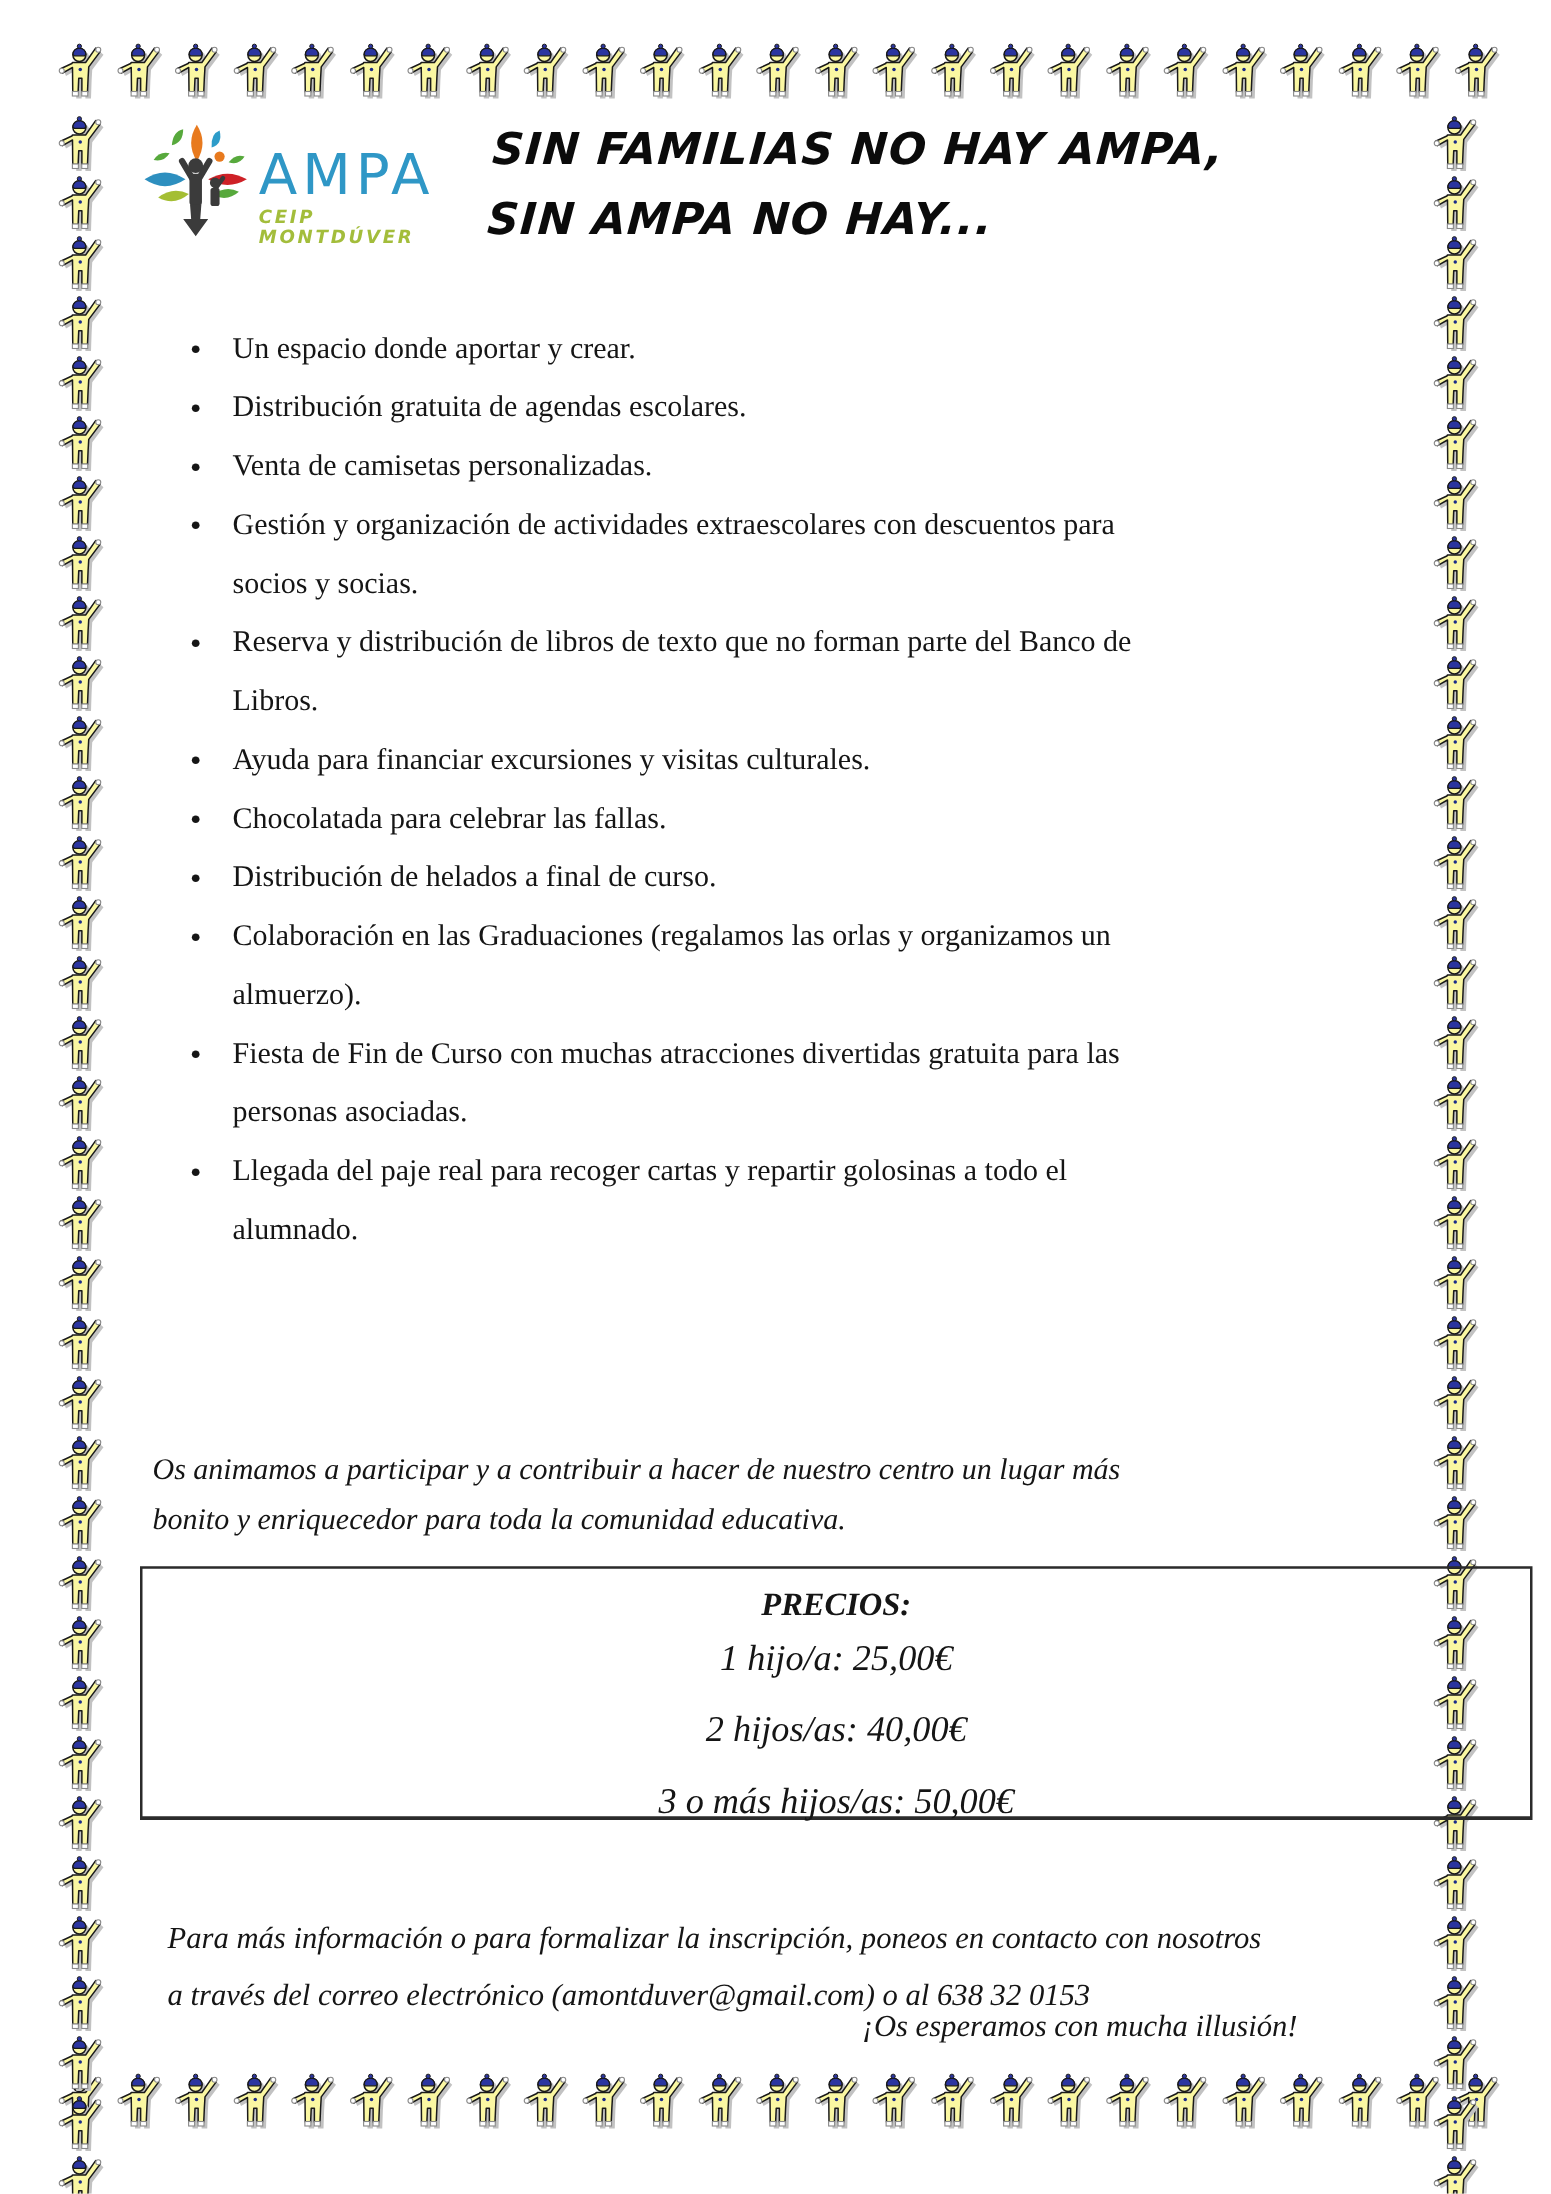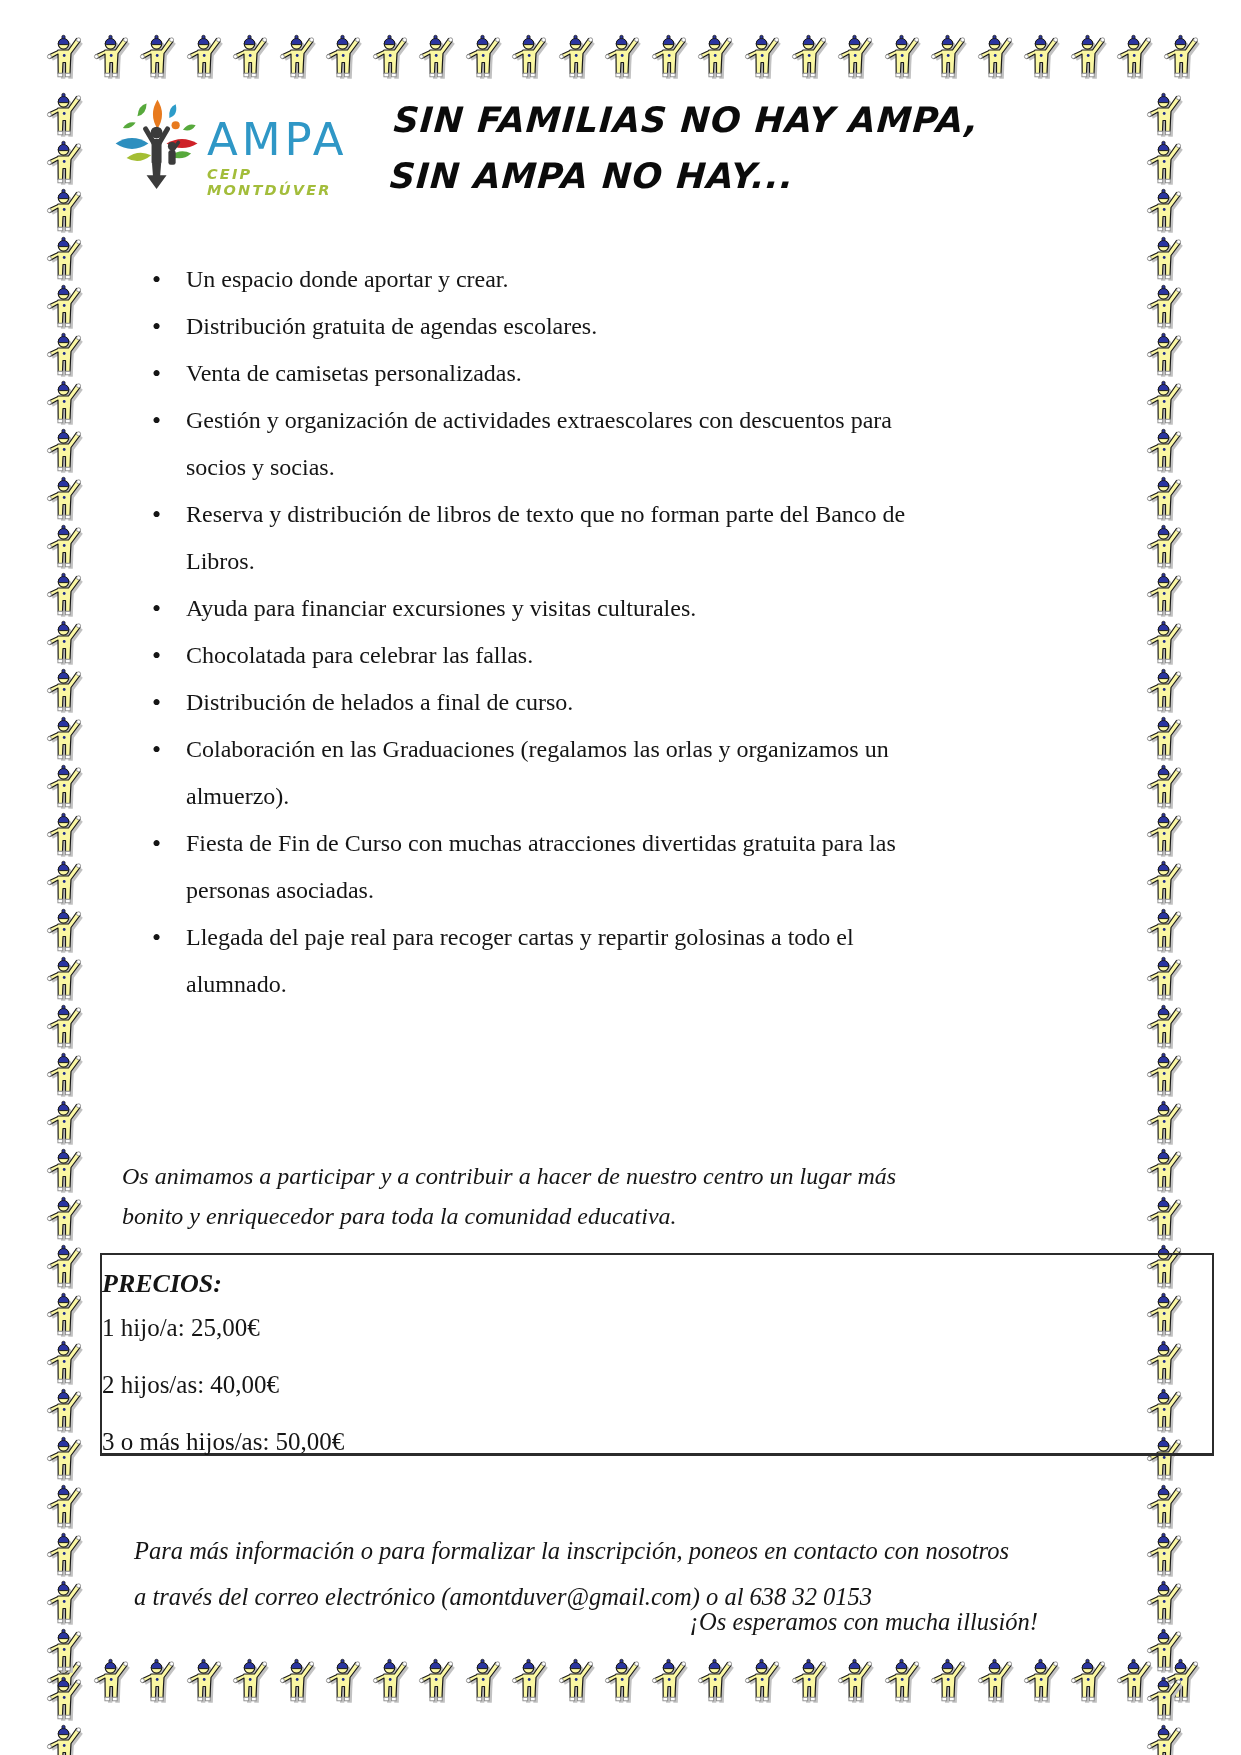--- a/index.html
+++ b/index.html
@@ -35,25 +35,25 @@
   #benefits { position:absolute; left:150px; top:256px; width:800px;
     margin:0; padding:0; list-style:none; font-size:24px; line-height:47px; }
   #benefits li { position:relative; padding-left:36px; }
   #benefits li::before { content:"•"; position:absolute; left:2px; top:0; font-size:26px; }
 
   
   .invite { position:absolute; left:118px; top:1152px; width:830px; margin:4px;
     font-style:italic; font-size:24px; line-height:40px; }
 
   
-  .price-box { position:absolute; left:100px; top:1253px; width:1114px; height:203px;
+  .price-box { position:absolute; left:112px; top:1253px; width:1114px; height:203px;
     border:2px solid #2b2b2b; border-bottom-width:3px; box-sizing:border-box;
-    }
+    text-align:center; }
   .price-title { margin-top:14px; font-style:italic; font-weight:bold; font-size:26px; }
-  .price-line { font-size:25px; line-height:57px; }
+  .price-line { font-style:italic; font-size:29px; line-height:57px; }
 
   
   .contact { position:absolute; left:118px; top:1512px; width:880px; margin:16px;
     font-style:italic; font-size:24.5px; line-height:46px; }
   .closing { position:absolute; left:118px; top:1608px; width:920px; margin:0;
     font-style:italic; font-size:24.5px; text-align:right; }
 </style>
 </head>
 <body>
 

